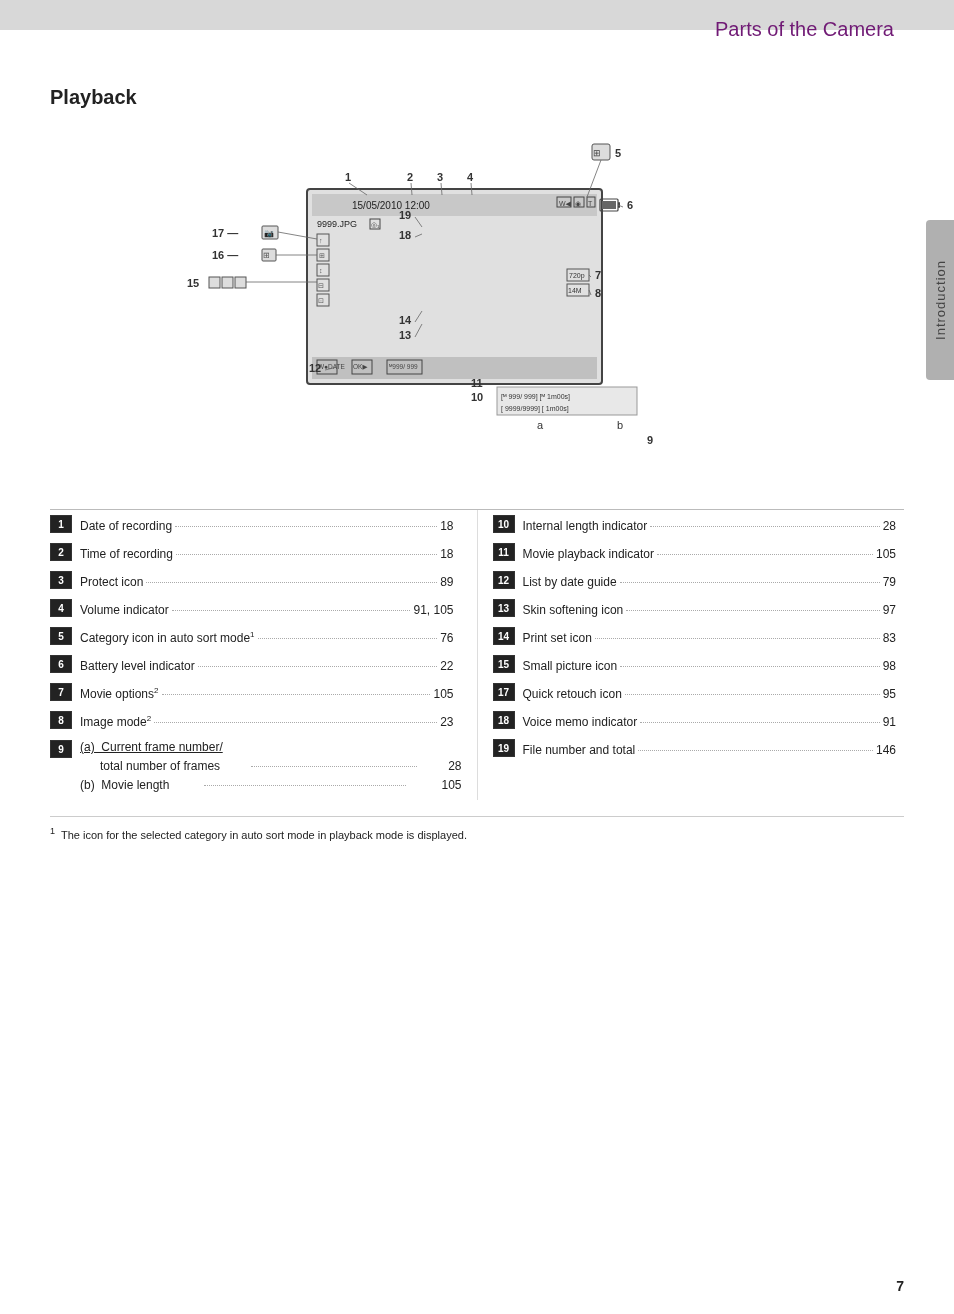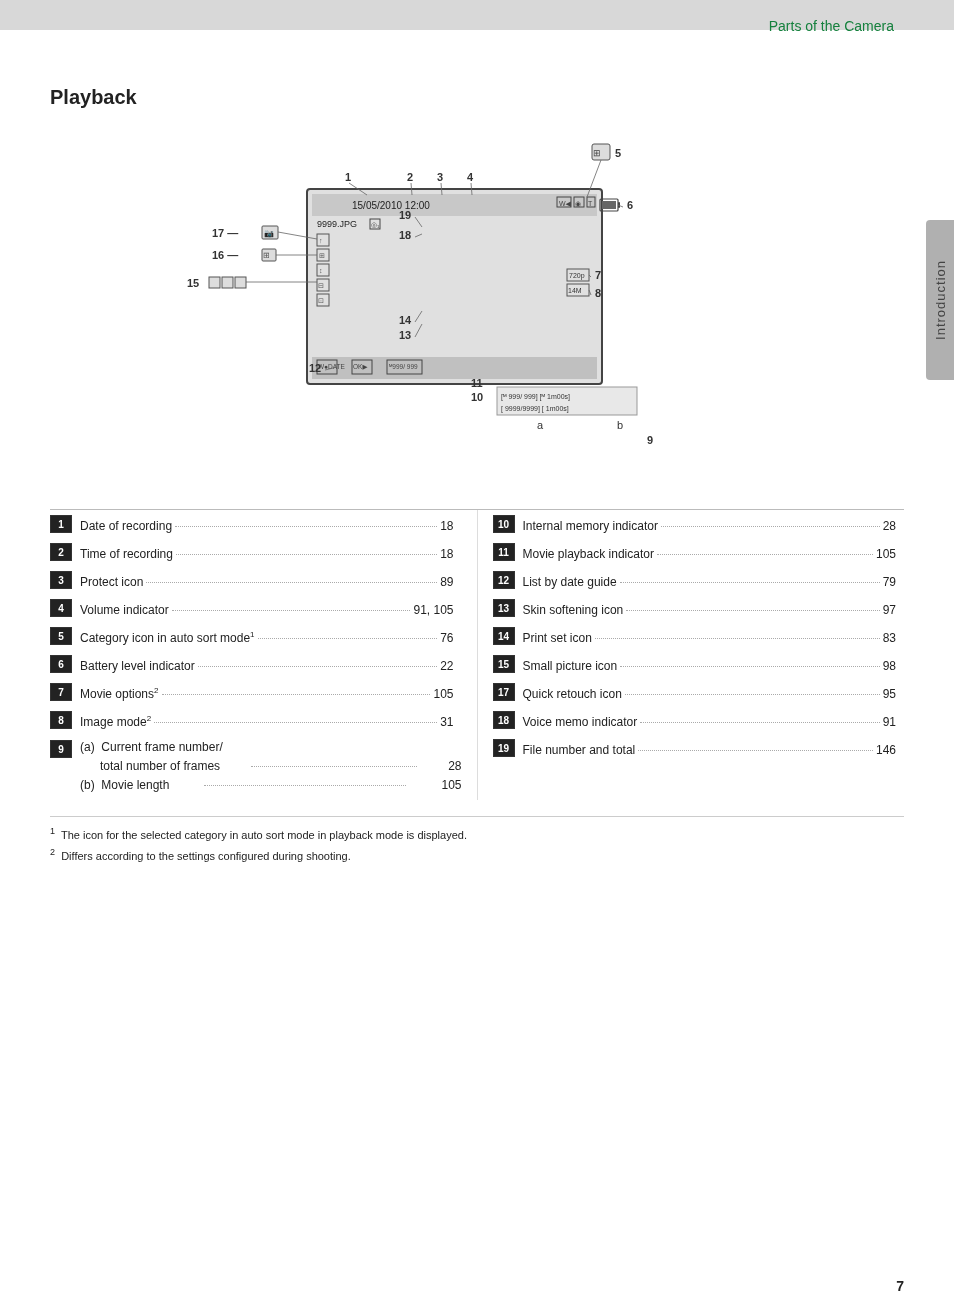--- a/index.html
+++ b/index.html
@@ -21,23 +21,23 @@
     
     .header-bar {
       background: #d8d8d8;
       height: 30px;
       width: 100%;
     }
     .page-title-area {
       position: absolute;
       top: 18px;
       right: 60px;
-      font-size: 14px;
+      font-size: 20px;
       font-weight: normal;
-      color: #15803d;
+      color: #701a75;
     }
     
     .side-tab {
       position: absolute;
       right: 0;
       top: 220px;
       width: 28px;
       height: 160px;
       background: #b0b0b0;
       border-radius: 4px 0 0 4px;
@@ -334,28 +334,28 @@
             <span class="item-dots"></span>
             <span class="item-pg">105</span>
           </div>
         </div>
 
         <div class="item-row">
           <div class="item-number">8</div>
           <div class="item-text-content">
             <span class="item-label">Image mode<sup style="font-size:8px;">2</sup> </span>
             <span class="item-dots"></span>
-            <span class="item-pg">31</span>
+            <span class="item-pg">23</span>
           </div>
         </div>
 
         <div style="display:flex; align-items:flex-start; padding: 4px 0;">
           <div class="item-number" style="margin-top:2px;">9</div>
           <div style="font-size:12px; line-height:1.6; flex:1;">
-            <div style="display:flex; align-items:baseline;">
+            <div style="display:flex; align-items:baseline;text-decoration:underline;">
               <span>(a)&nbsp; Current frame number/</span>
             </div>
             <div style="display:flex; align-items:baseline;gap:28px;">
               <span>&nbsp;&nbsp;&nbsp;&nbsp;&nbsp;&nbsp;total number of frames </span>
               <span style="flex:1; border-bottom:1px dotted #aaa; margin: 0 3px; position:relative; top:-3px;"></span>
               <span>28</span>
             </div>
             <div style="display:flex; align-items:baseline;gap:32px;">
               <span>(b)&nbsp; Movie length</span>
               <span style="flex:1; border-bottom:1px dotted #aaa; margin: 0 3px; position:relative; top:-3px;"></span>
@@ -364,21 +364,21 @@
           </div>
         </div>
 
       </div>
 
       <div style="flex:1; padding-left:15px; border-left: 1px solid #ddd;">
 
         <div class="item-row">
           <div class="item-number">10</div>
           <div class="item-text-content">
-            <span class="item-label">Internal memory indicator </span>
+            <span class="item-label">Internal length indicator </span>
             <span class="item-dots"></span>
             <span class="item-pg">28</span>
           </div>
         </div>
 
         <div class="item-row">
           <div class="item-number">11</div>
           <div class="item-text-content">
             <span class="item-label">Movie playback indicator</span>
             <span class="item-dots"></span>
@@ -450,20 +450,17 @@
           </div>
         </div>
 
       </div>
     </div>
 
     <div class="footnotes">
       <div class="footnote">
         <sup style="font-size:9px;">1</sup>&nbsp; <span>The icon for the selected category in auto sort mode in playback mode is displayed.</span>
       </div>
-      <div class="footnote">
-        <sup style="font-size:9px;">2</sup>&nbsp; <span>Differs according to the settings configured during shooting.</span>
-      </div>
     </div>
   </div>
 
   <div class="page-number">7</div>
 </div>
 
 </body></html>

